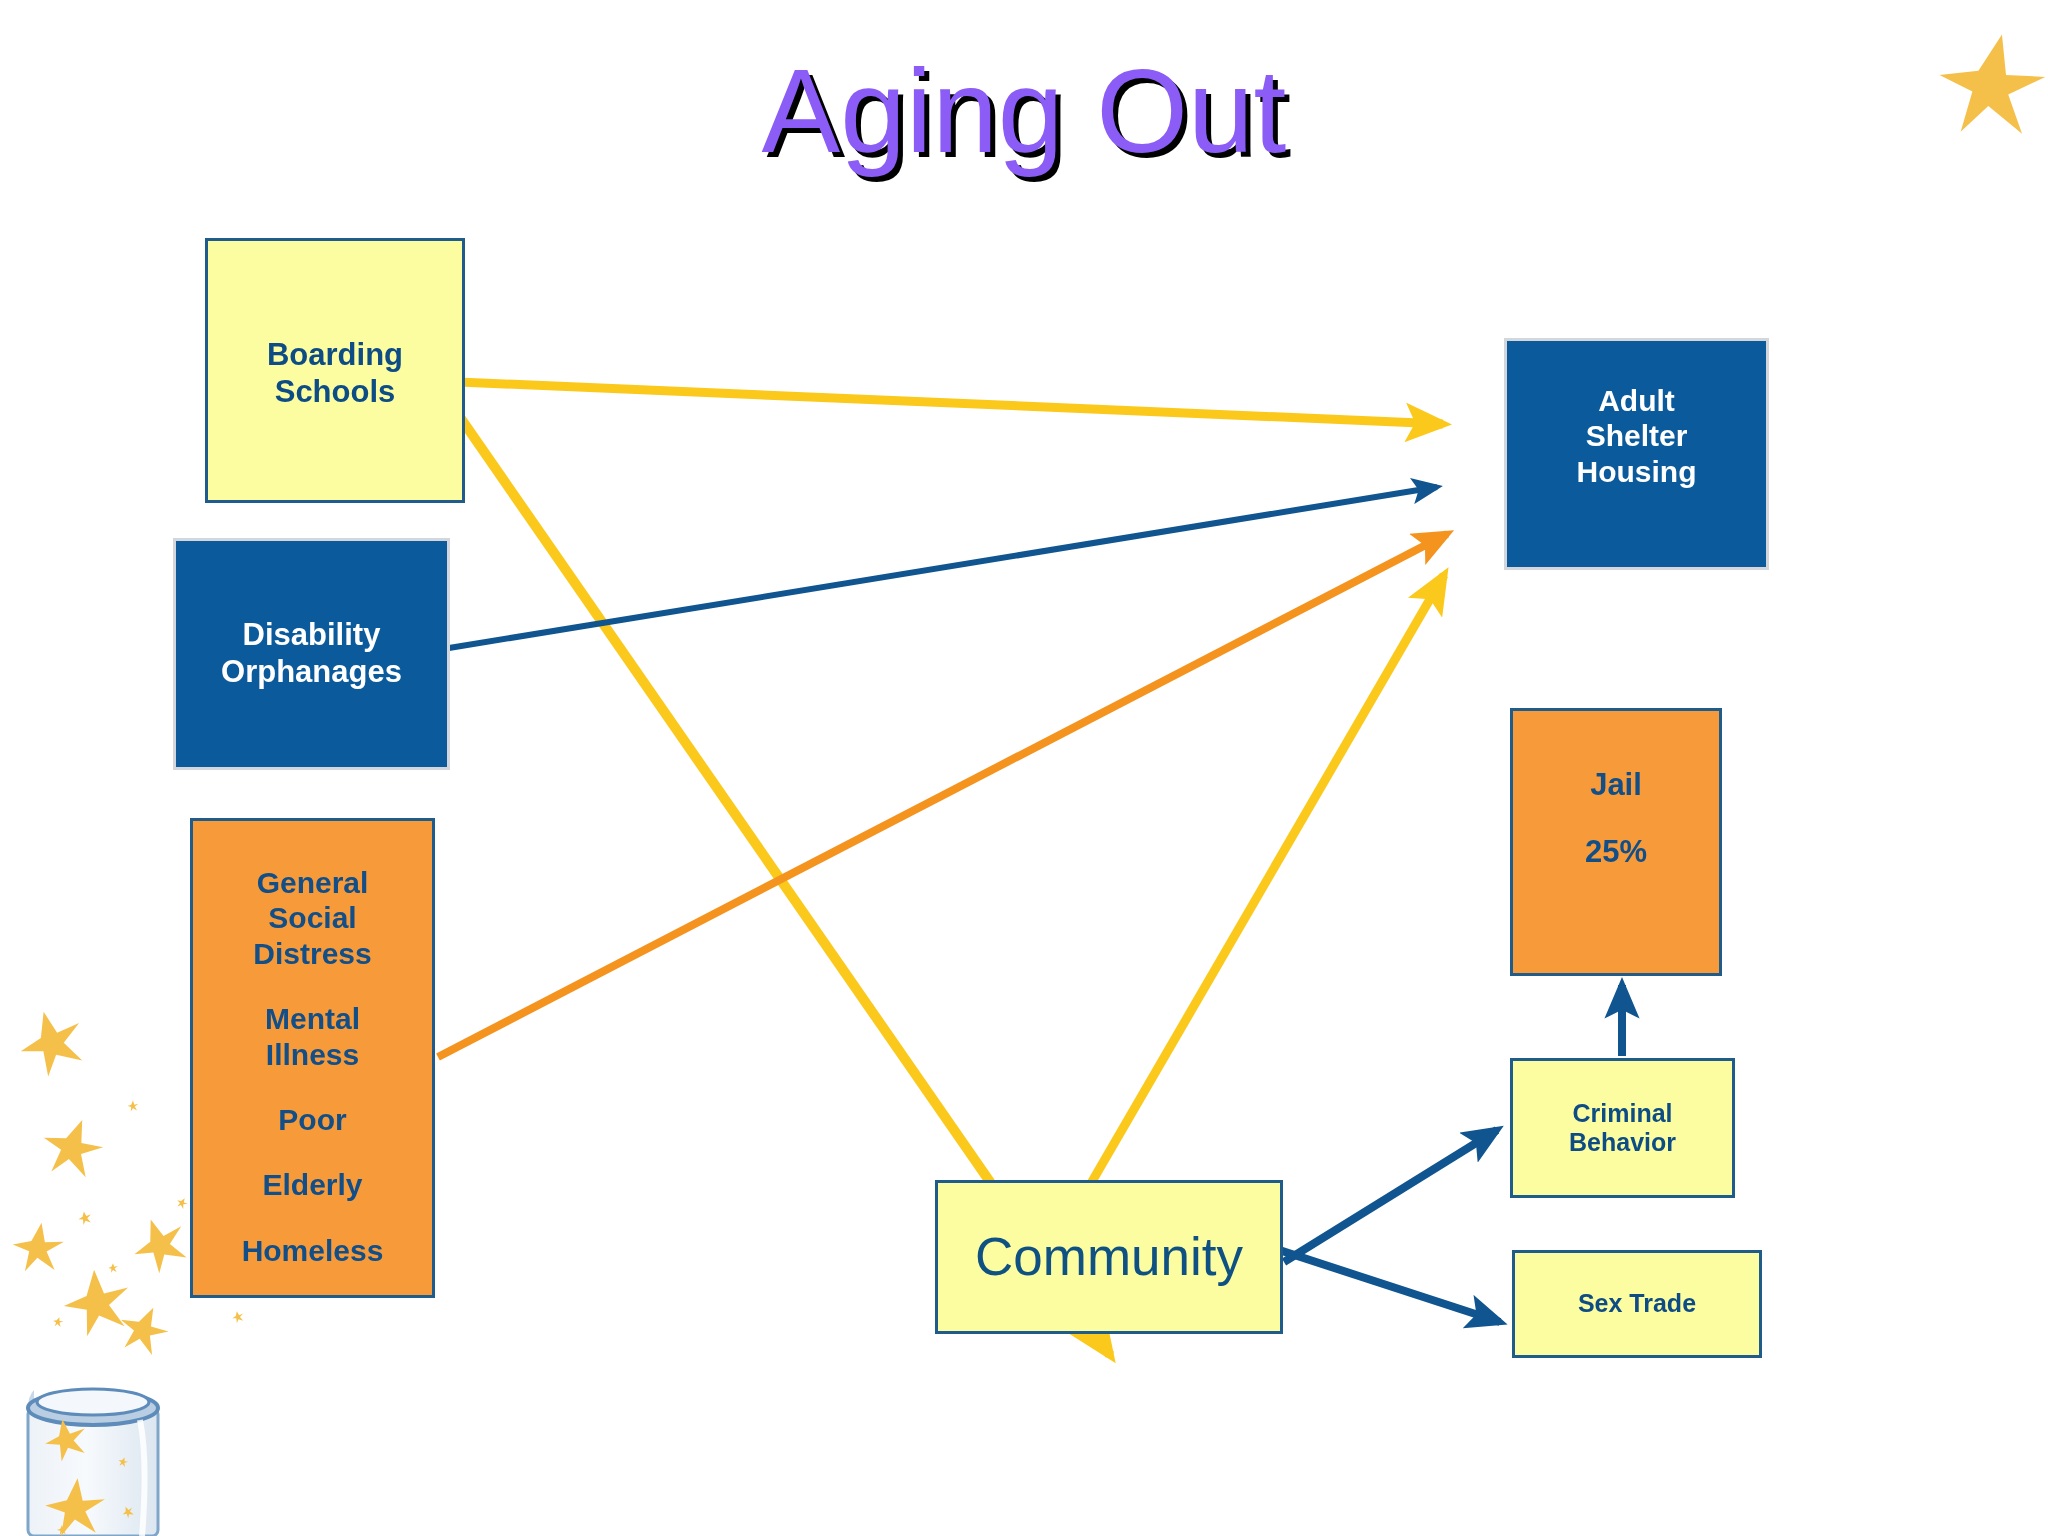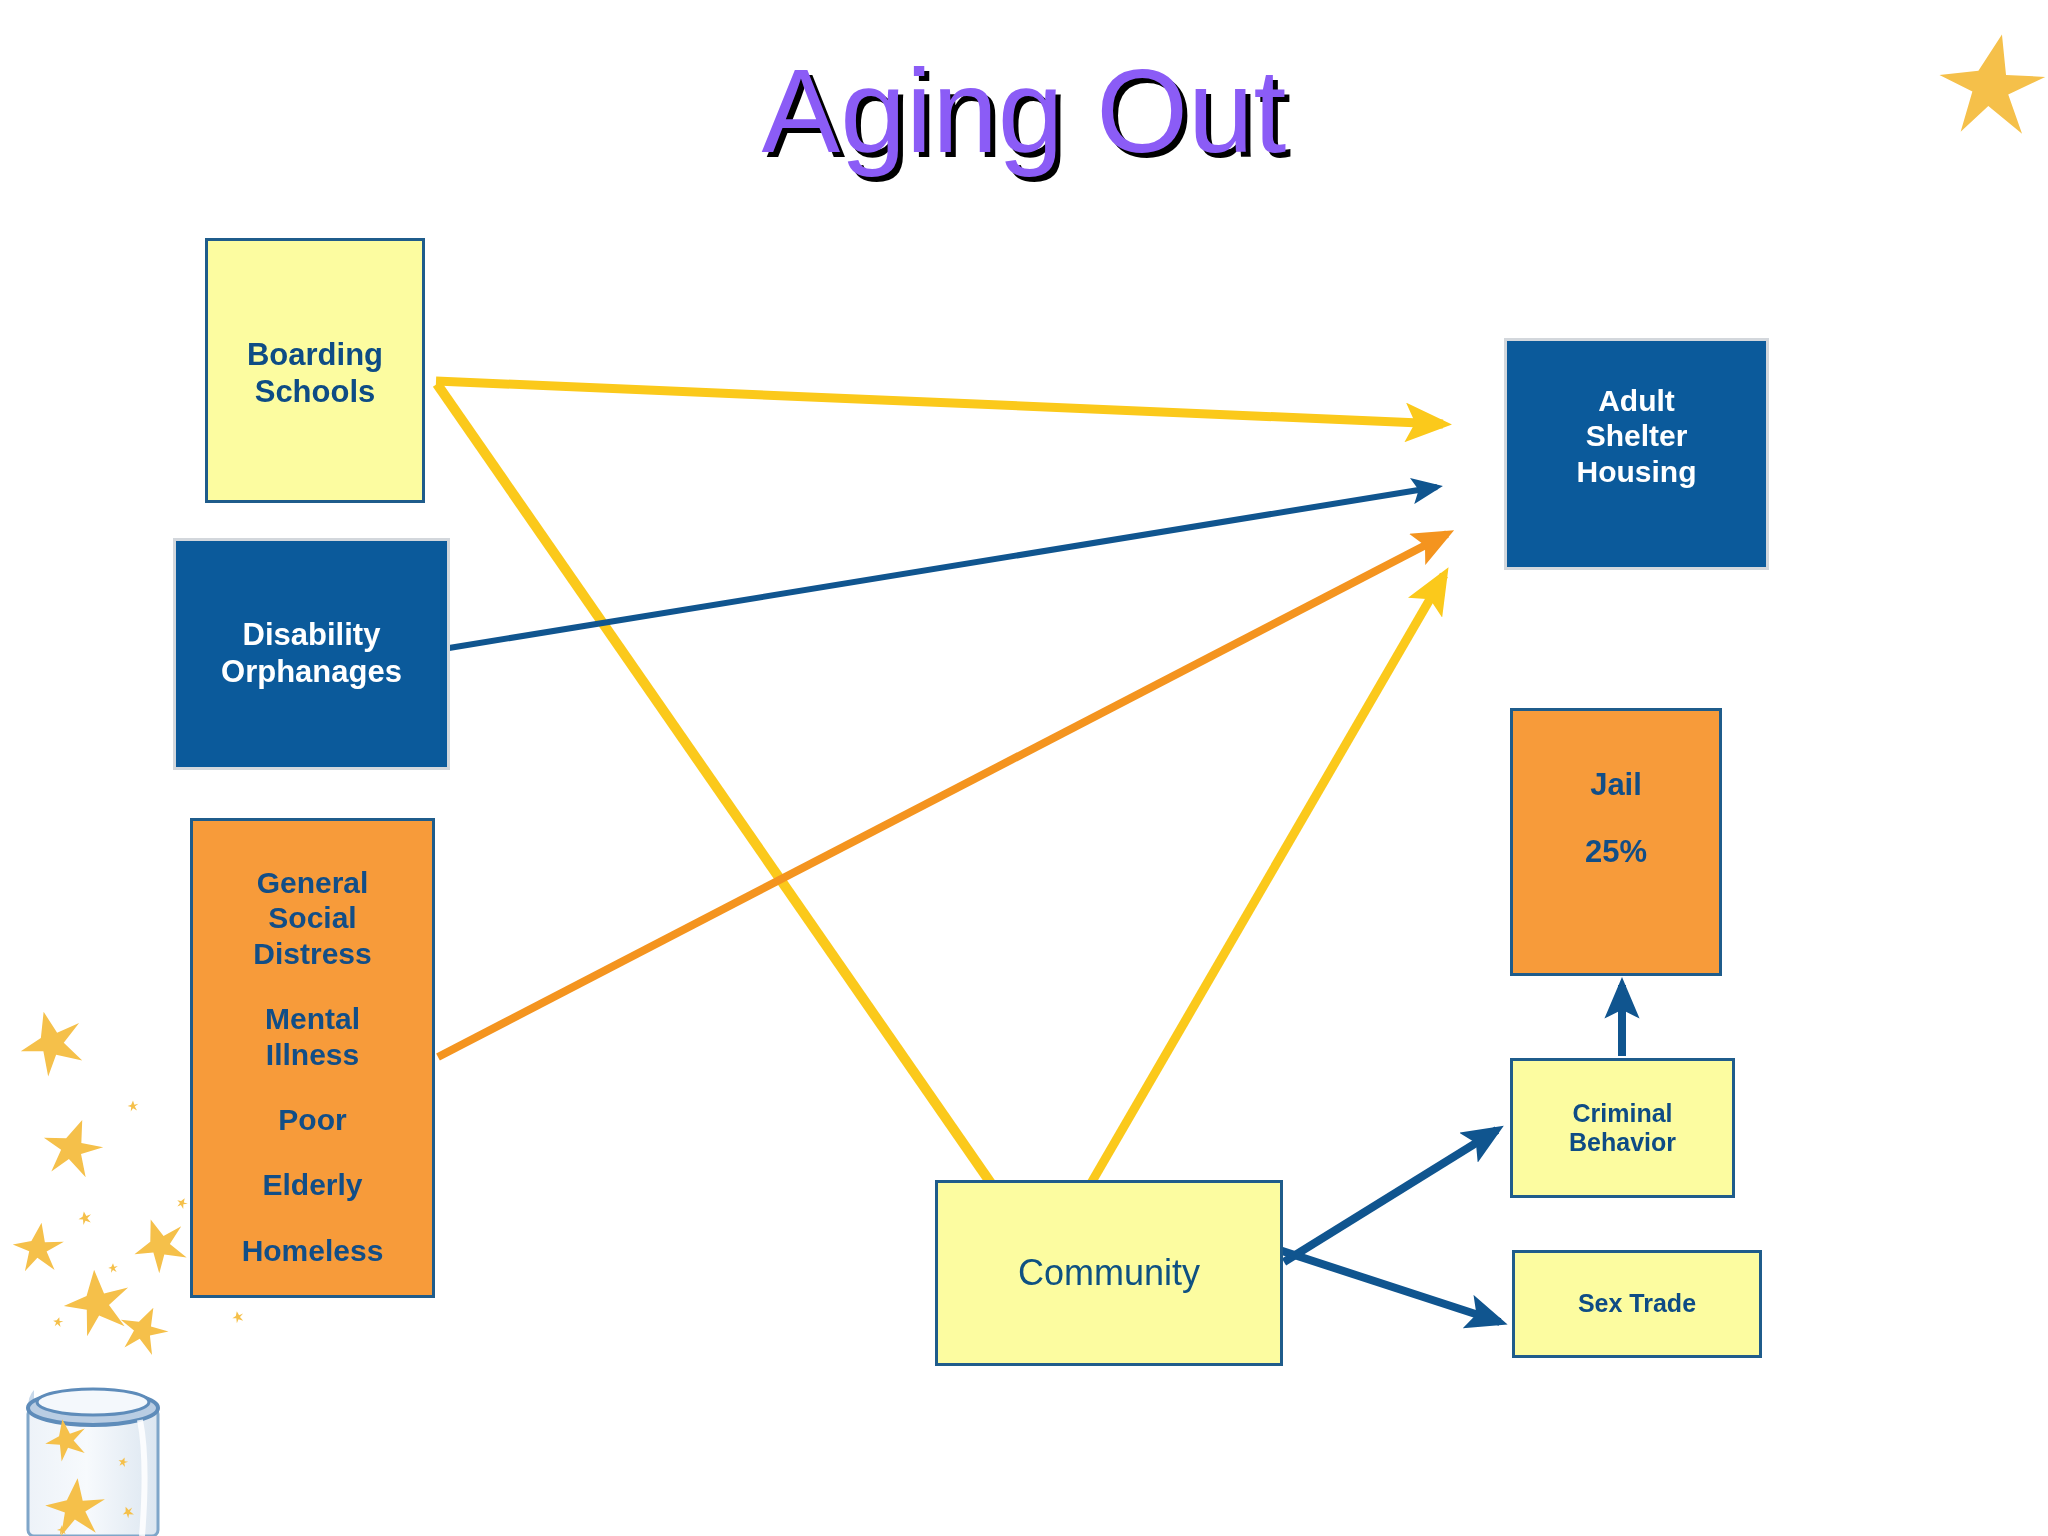--- a/index.html
+++ b/index.html
@@ -52,21 +52,21 @@
     color:#FFFFFF;
   }
   .orangebox{
     background:#F79B3A;
     border:3px solid #1F5C8B;
     color:#124E87;
   }
 
   
   #node-boarding-schools{
-    left:205px;top:238px;width:220px;height:265px;
+    left:205px;top:238px;width:260px;height:265px;
     justify-content:center;
     font-size:31px;
     padding-top:14px;
   }
   #node-boarding-schools .lines{margin-top:-8px;}
 
   #node-disability-orphanages{
     left:173px;top:538px;width:277px;height:232px;
     justify-content:center;
     font-size:31px;
@@ -102,23 +102,23 @@
     font-size:25px;
   }
 
   #node-sex-trade{
     left:1512px;top:1250px;width:250px;height:108px;
     justify-content:center;
     font-size:25px;
   }
 
   #node-community{
-    left:935px;top:1180px;width:348px;height:186px;
-    justify-content:center;
-    font-size:36px;
+    left:935px;top:1180px;width:348px;height:154px;
+    justify-content:center;
+    font-size:53px;
     font-weight:400;
     color:#0E5182;
     border-width:3px;
   }
 
   
   #arrows{position:absolute;left:0;top:0;width:2048px;height:1536px;z-index:3;}
   #decor{position:absolute;left:0;top:0;width:2048px;height:1536px;z-index:1;pointer-events:none;}
 </style>
 </head>

